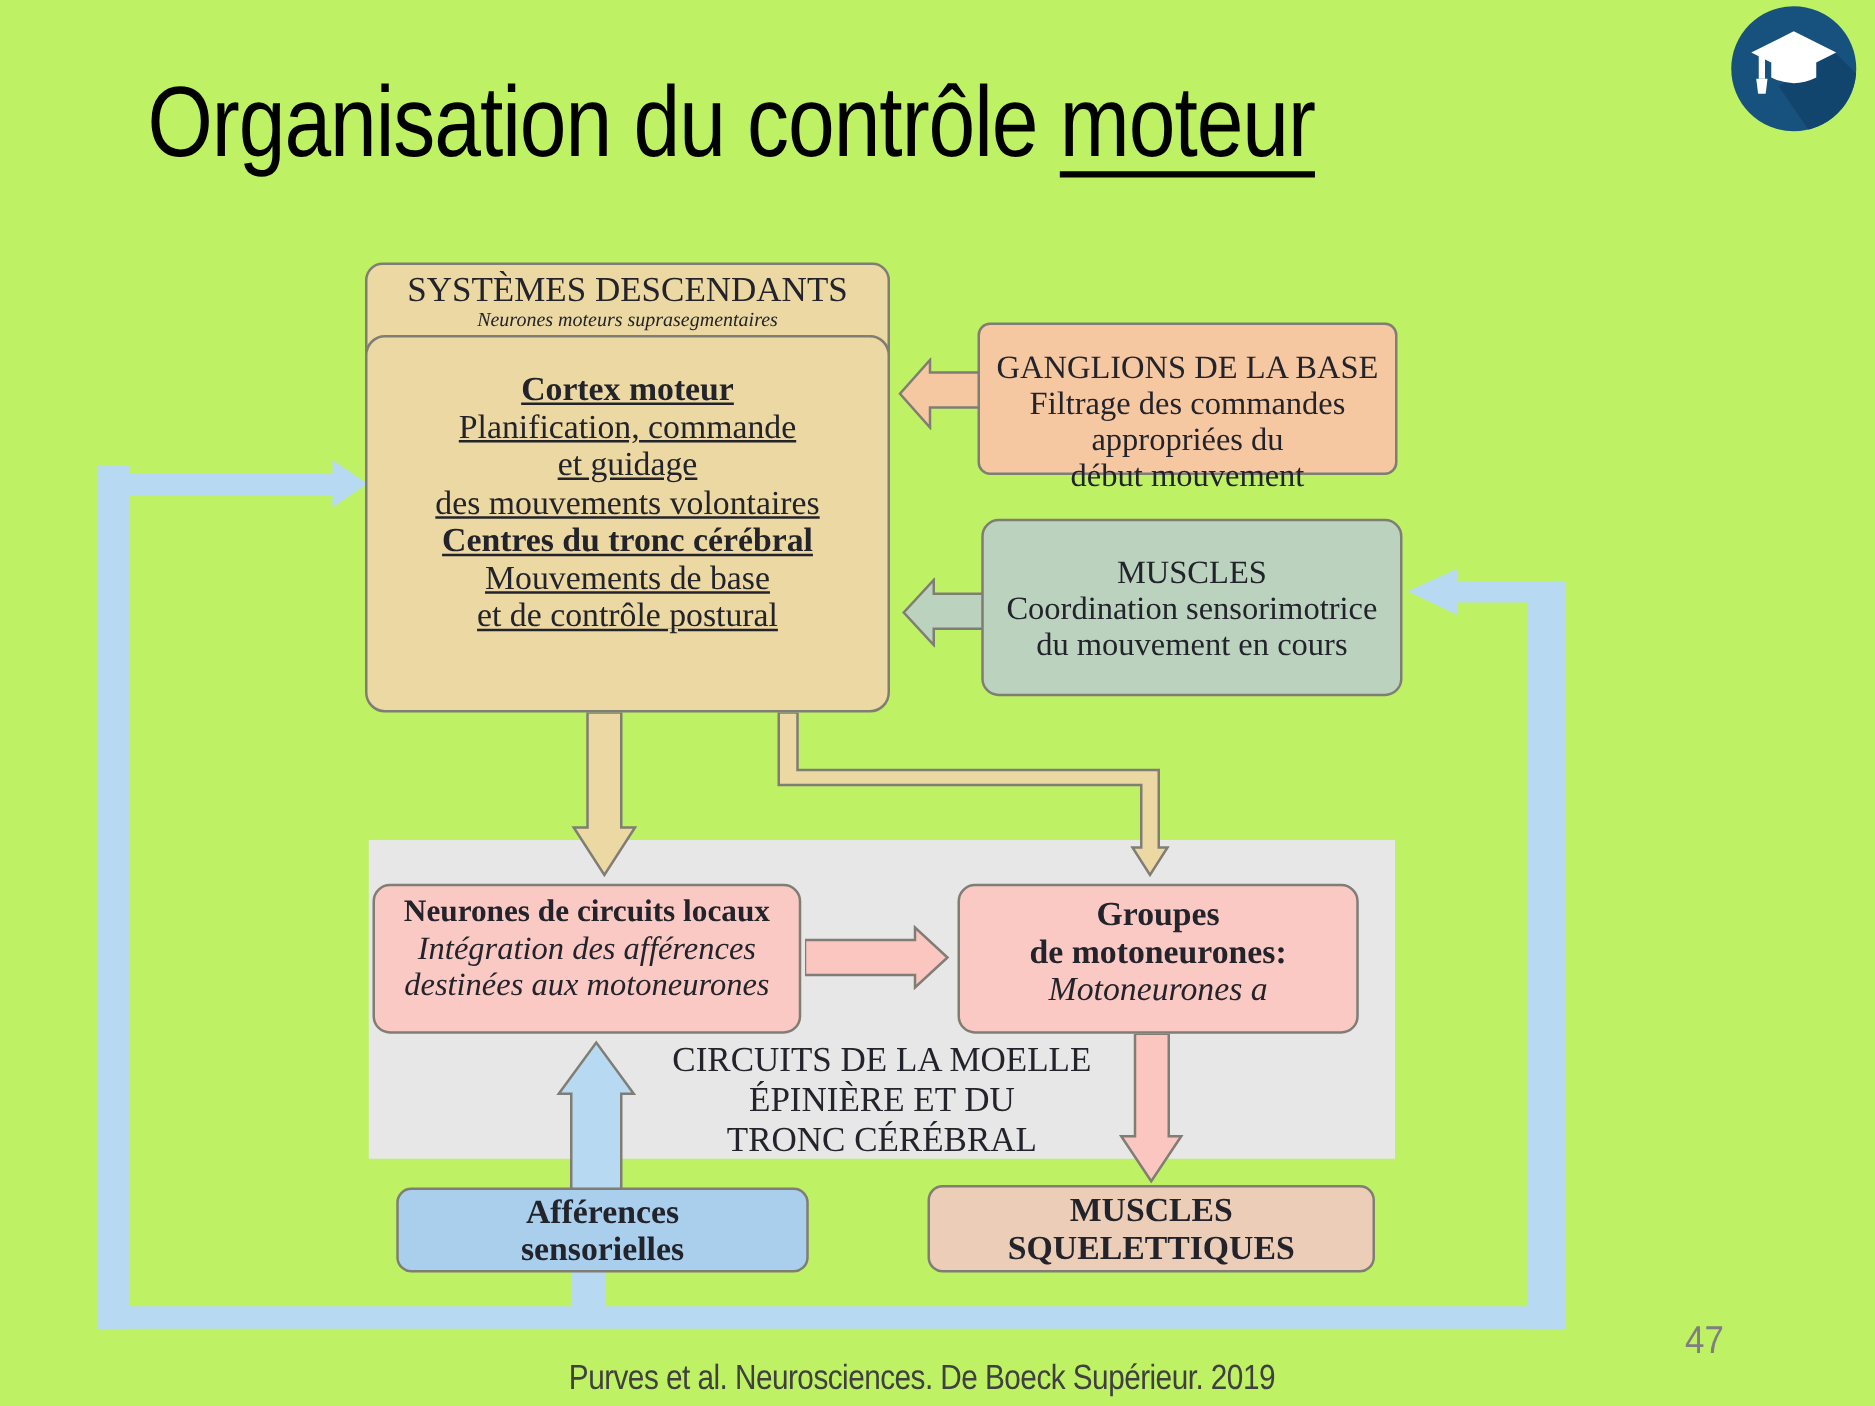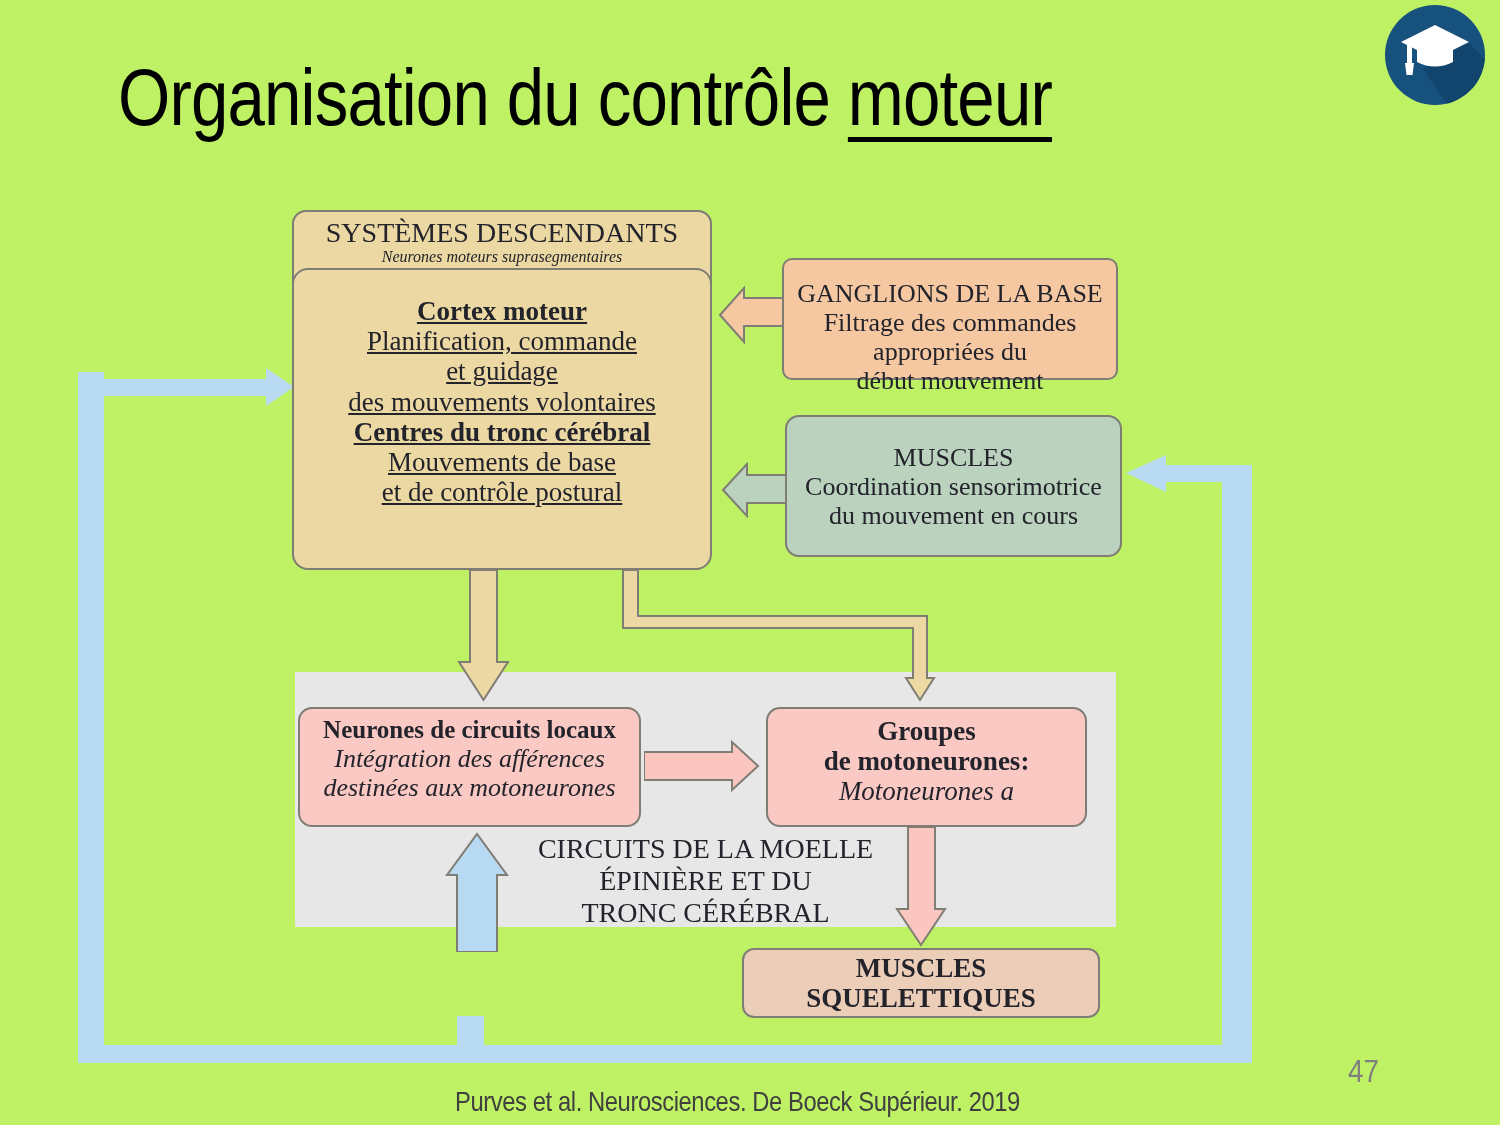--- a/index.html
+++ b/index.html
@@ -172,20 +172,24 @@
     <div class="l">Intégration des afférences</div>
     <div class="l">destinées aux motoneurones</div>
   </div>
 
   <div class="dbox bandtext">
     <div>CIRCUITS DE LA MOELLE</div>
     <div>ÉPINIÈRE ET DU</div>
     <div>TRONC CÉRÉBRAL</div>
   </div>
 
+  <div class="dbox sens">
+    <div>Afférences</div>
+    <div>sensorielles</div>
+  </div>
 
   <div class="dbox musc">
     <div>MUSCLES</div>
     <div>SQUELETTIQUES</div>
   </div>
 
   <div class="pagenum">47</div>
   <div class="caption">Purves et al. Neurosciences. De Boeck Supérieur. 2019</div>
 
 </div>

